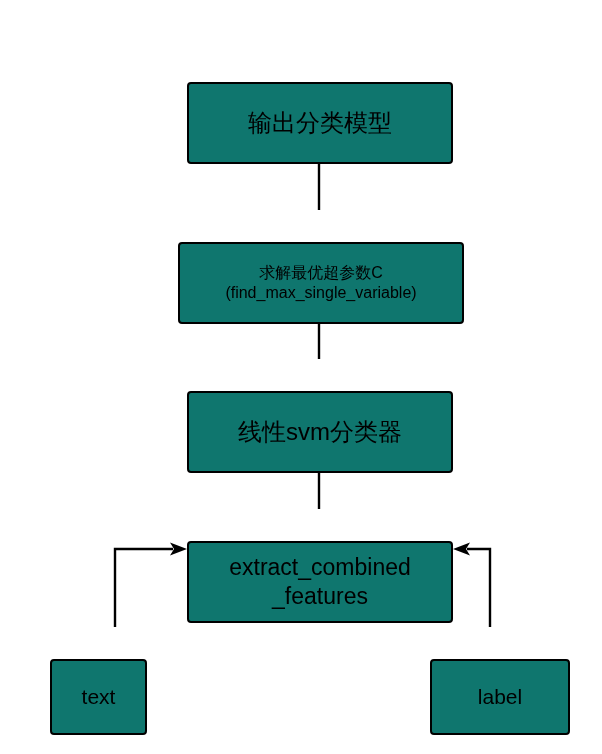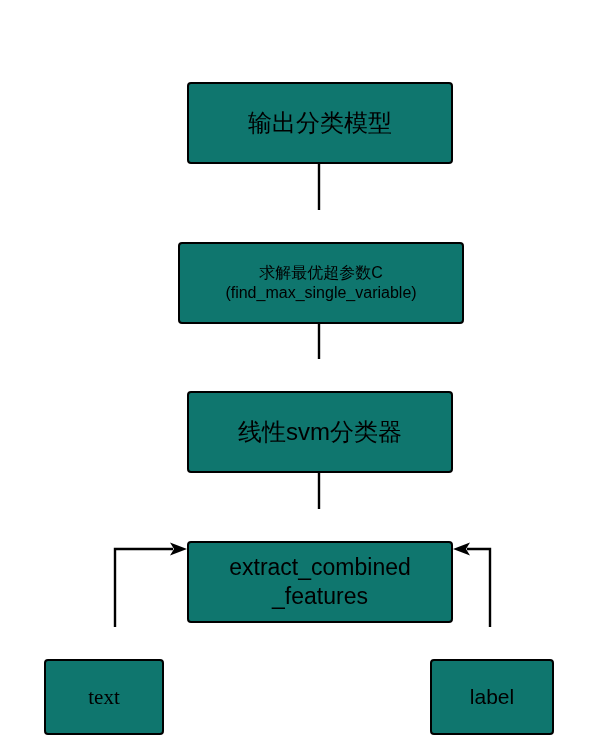--- a/index.html
+++ b/index.html
@@ -55,31 +55,30 @@
     font-size: 24px;
   }
   #node-extract-features {
     left: 187px;
     top: 509px;
     width: 266px;
     height: 82px;
     font-size: 23px;
   }
   #node-text {
-    left: 44px;
+    left: 50px;
     top: 627px;
-    width: 120px;
+    width: 97px;
     height: 76px;
     font-size: 21px;
-    font-family: Liberation Serif, serif;
   }
   #node-label {
     left: 430px;
     top: 627px;
-    width: 124px;
+    width: 140px;
     height: 76px;
     font-size: 21px;
   }
   #edges {
     position: absolute;
     left: 0;
     top: 0;
     width: 602px;
     height: 754px;
     z-index: 1;

